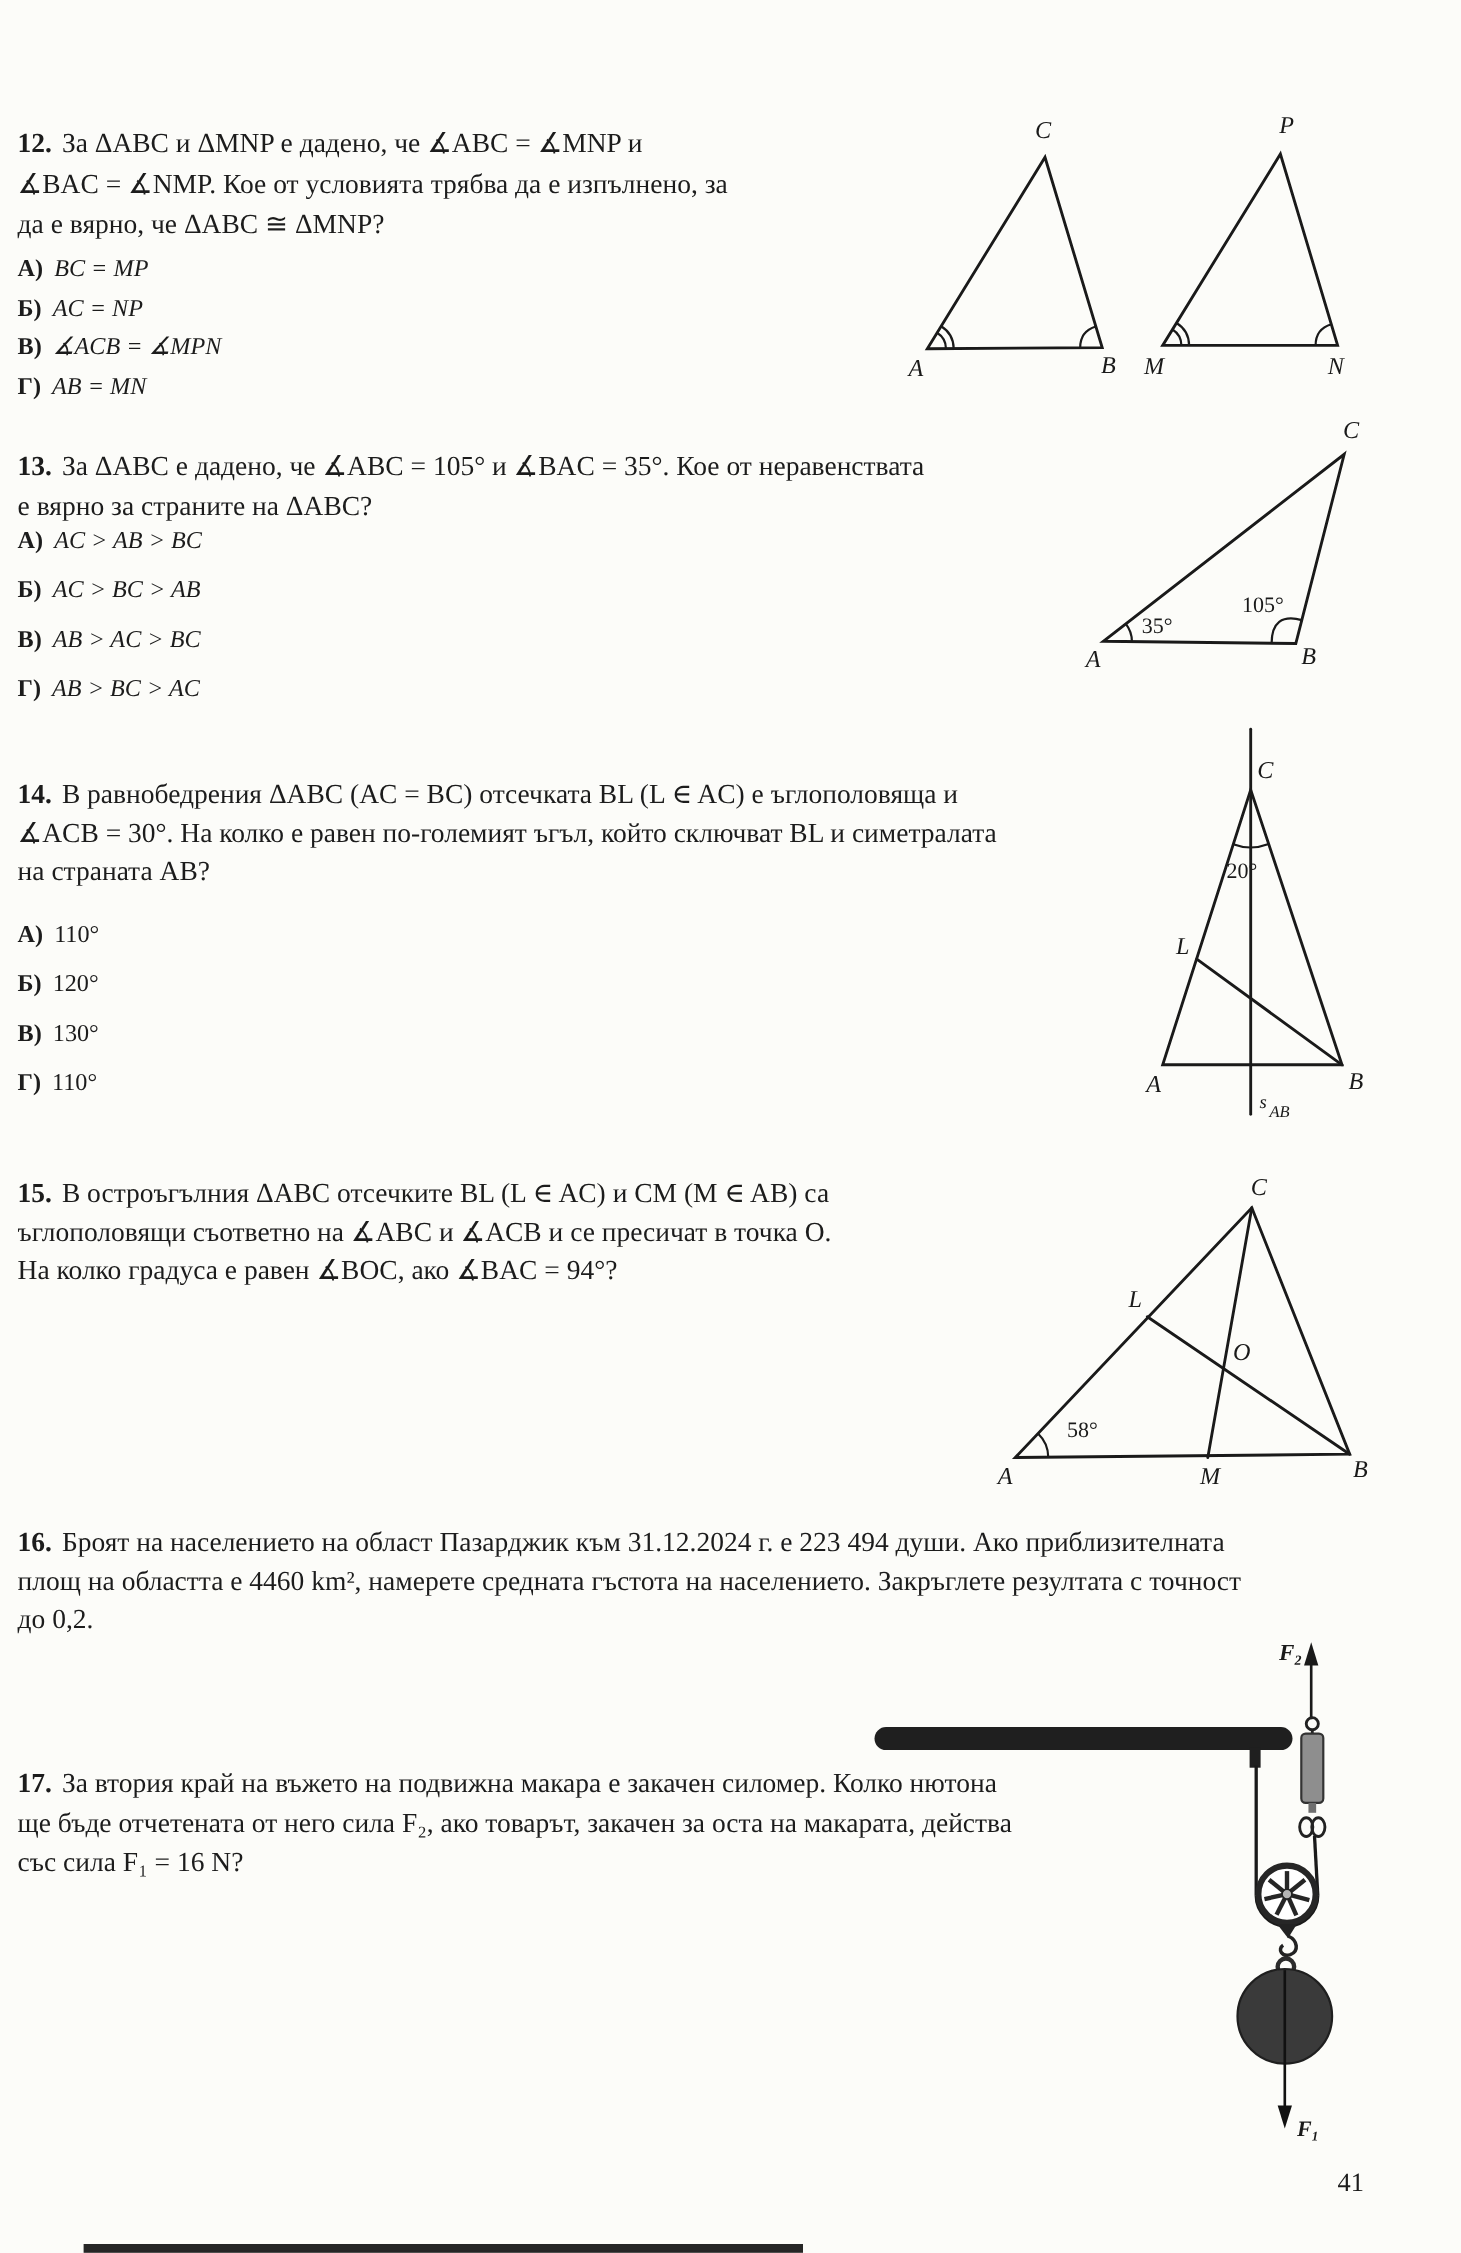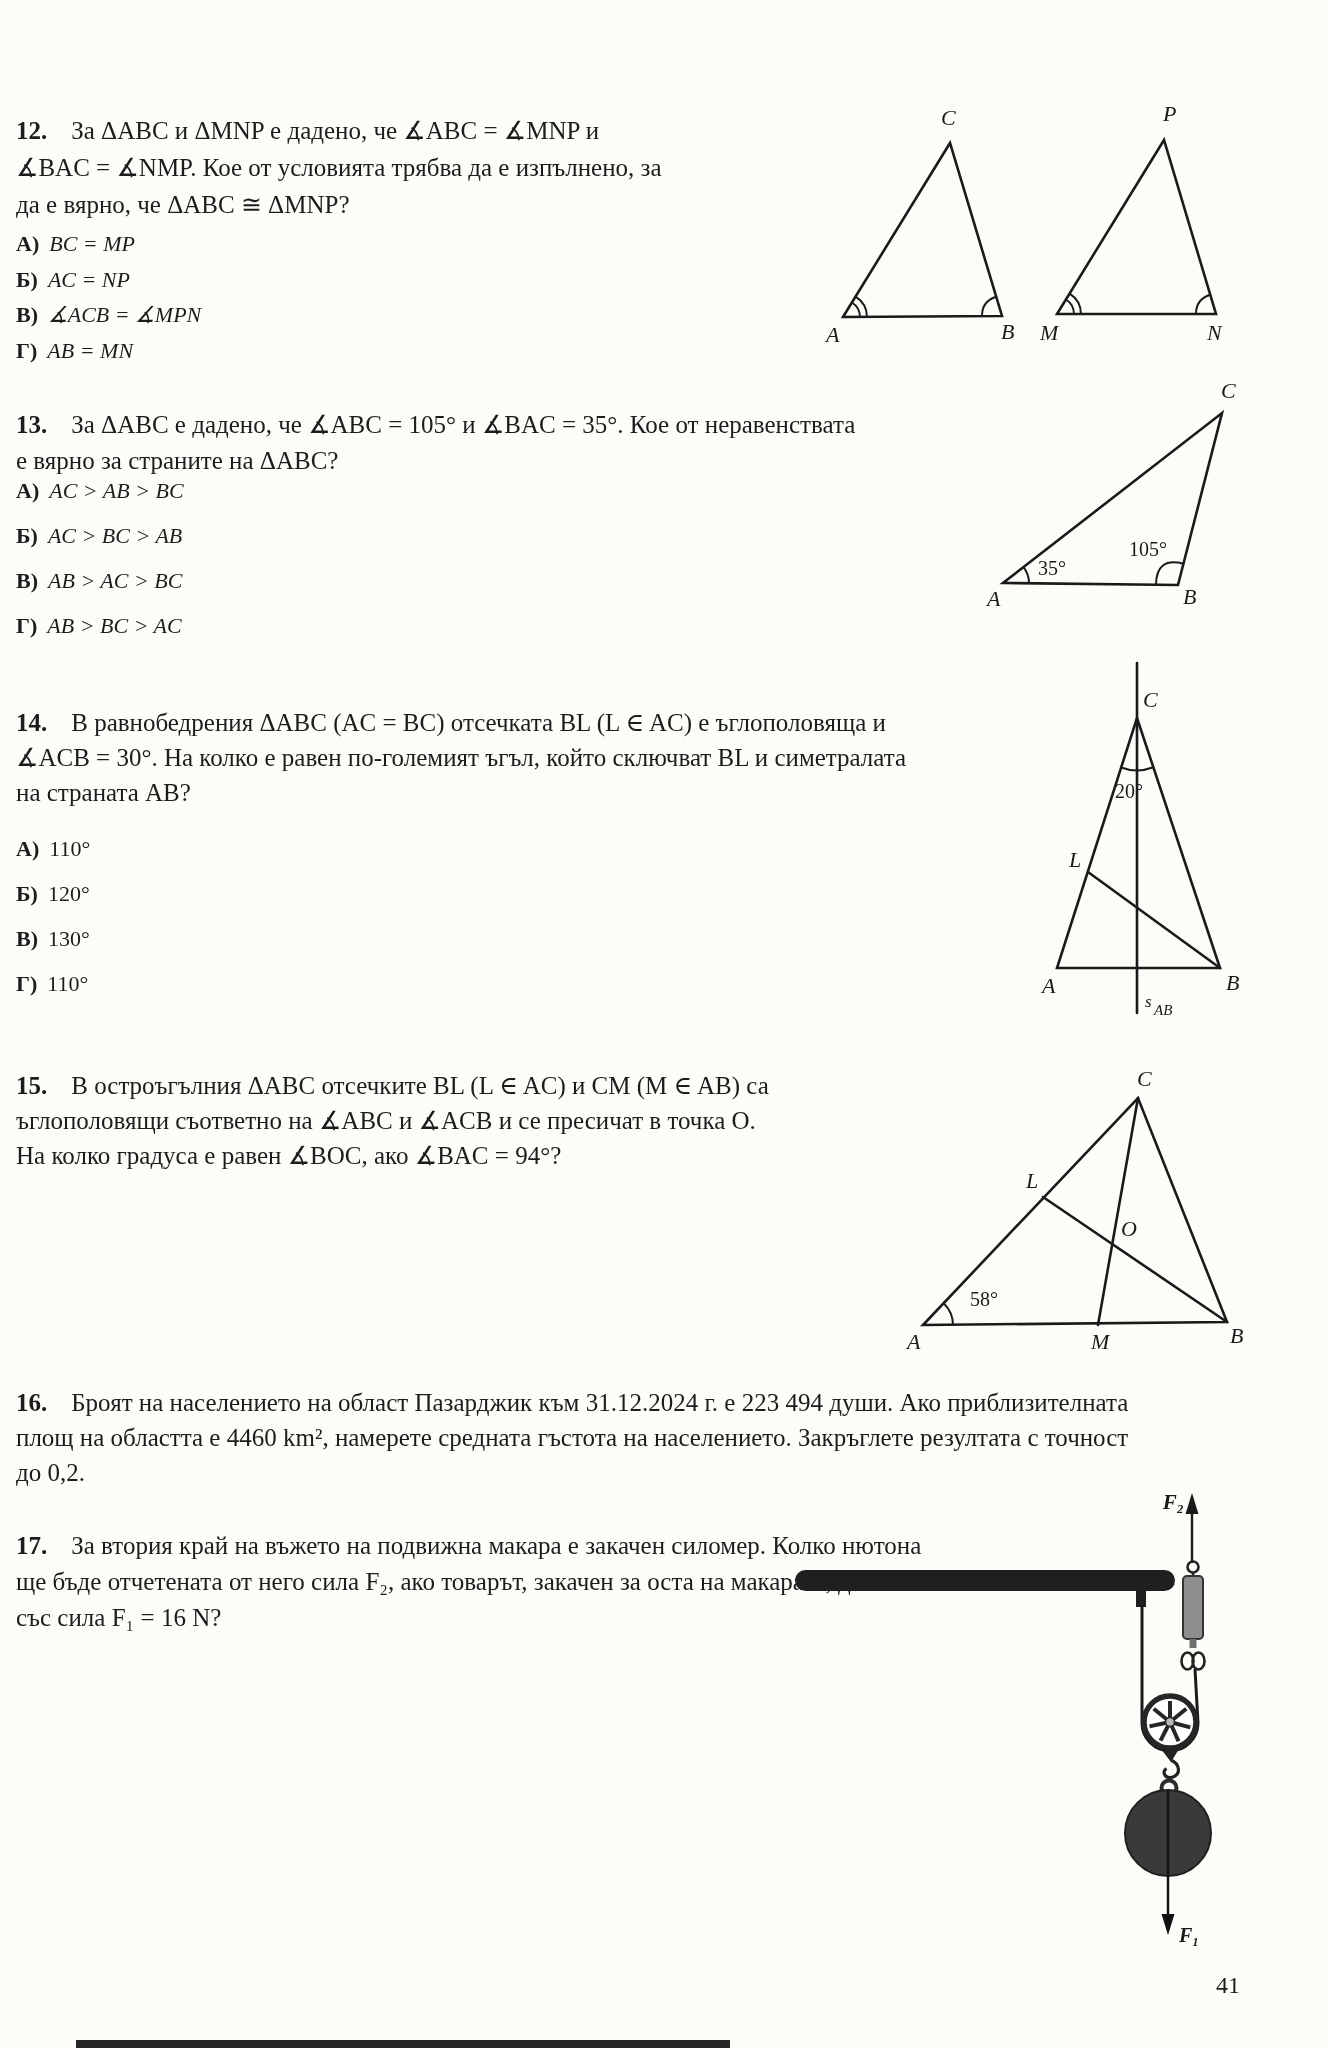--- a/index.html
+++ b/index.html
@@ -4,21 +4,21 @@
 <style>
   html,body{margin:0;padding:0;}
   body{
     width:1328px;height:2048px;position:relative;
     background:#fcfcf9;color:#1c1c1c;
     font-family:"Liberation Serif","DejaVu Serif",serif;
     overflow:hidden;
   }
   .q{position:absolute;left:16px;}
   .line{white-space:nowrap;font-size:25px;}
-  .qnum{font-weight:bold;margin-right:24px;}
+  .qnum{font-weight:bold;margin-right:9px;}
   .opts{position:absolute;left:16px;}
   .opt{white-space:nowrap;font-size:22px;}
   .opt b{font-weight:bold;margin-right:10px;}
   .math{font-style:italic;}
   svg{position:absolute;}
   svg text{font-family:"Liberation Serif","DejaVu Serif",serif;fill:#1a1a1a;}
   .vlabel{font-style:italic;font-size:22px;}
   .alabel{font-size:20px;}
   .fig-line{stroke:#1a1a1a;stroke-width:2.6;fill:none;stroke-linecap:round;}
   .fig-arc{stroke:#1a1a1a;stroke-width:2;fill:none;}
@@ -124,21 +124,21 @@
   <text class="vlabel" x="337" y="285">B</text>
   <text class="alabel" x="77" y="248">58°</text>
 </svg>
 
 <div class="q" style="top:1385px;line-height:35px;">
   <div class="line"><b class="qnum">16.</b><span>Броят на населението на област Пазарджик към 31.12.2024 г. е 223 494 души. Ако приблизителната</span></div>
   <div class="line">площ на областта е 4460 km², намерете средната гъстота на населението. Закръглете резултата с точност</div>
   <div class="line">до 0,2.</div>
 </div>
 
-<div class="q" style="top:1528px;line-height:36px;">
+<div class="q" style="top:1604px;line-height:36px;">
   <div class="line"><b class="qnum">17.</b><span>За втория край на въжето на подвижна макара е закачен силомер. Колко нютона</span></div>
   <div class="line">ще бъде отчетената от него сила F₂, ако товарът, закачен за оста на макарата, действа</div>
   <div class="line">със сила F₁ = 16 N?</div>
 </div>
 
 <svg style="left:790px;top:1455px;" width="470" height="505" viewBox="0 0 470 505">
 
   <line x1="402" y1="108" x2="402" y2="54" stroke="#1a1a1a" stroke-width="2.4"></line>
   <polygon points="402,38 395.5,59 408.5,59" fill="#1a1a1a"></polygon>
   <text class="vlabel" x="394" y="54" text-anchor="end" style="font-size:21px;font-weight:bold;">F₂</text>

